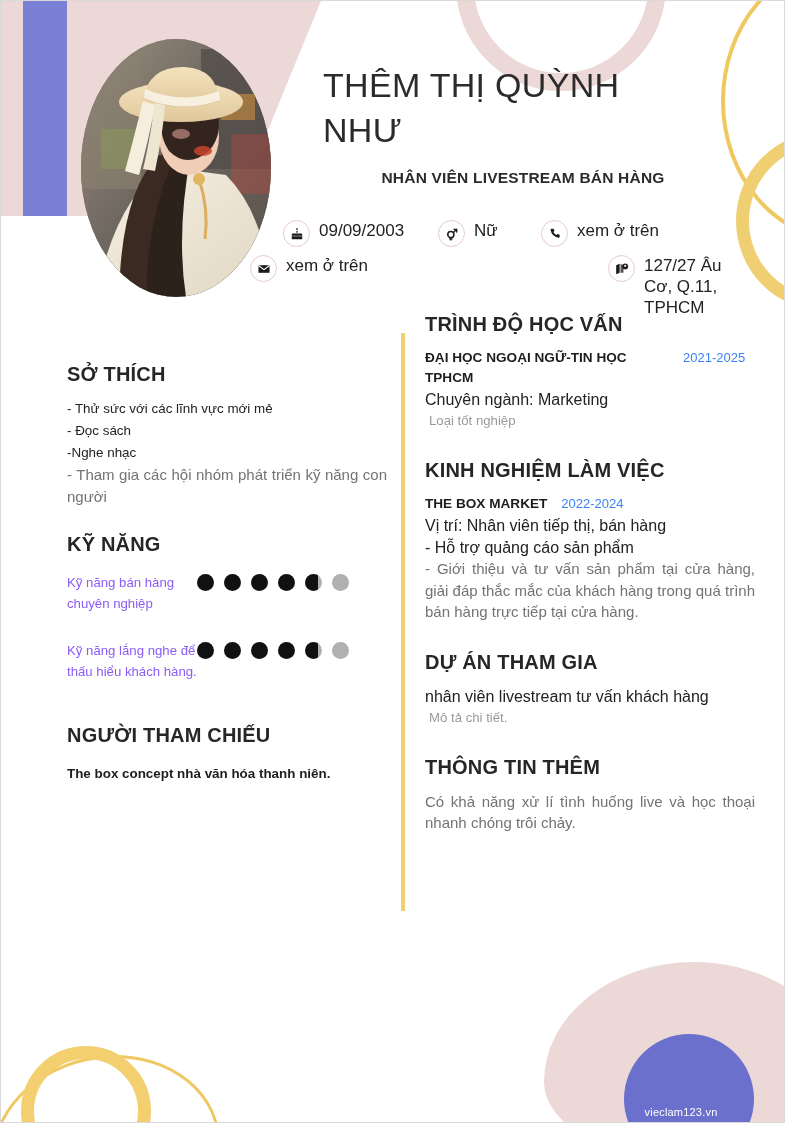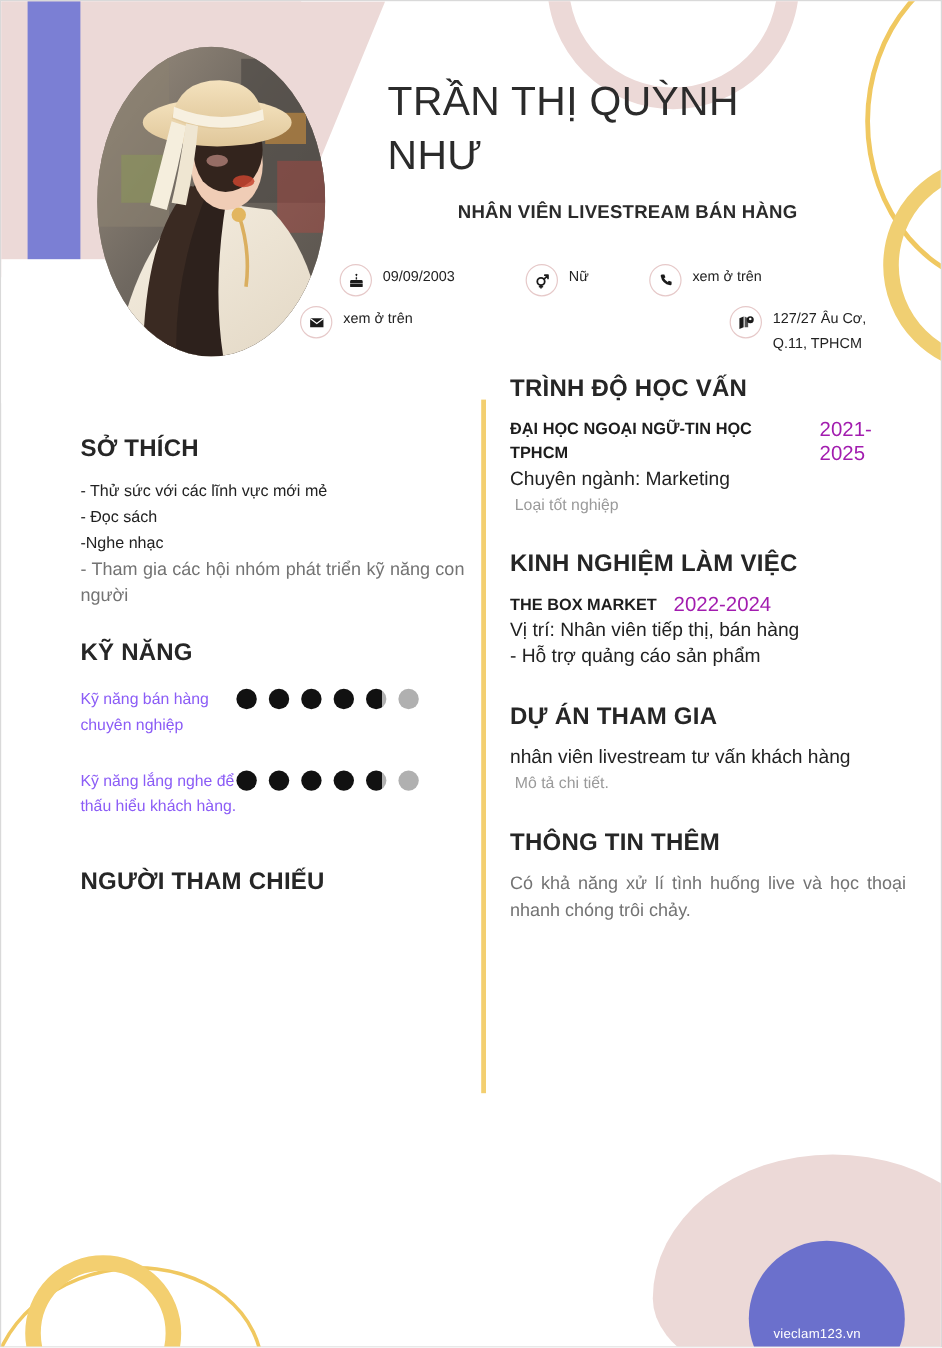--- a/index.html
+++ b/index.html
@@ -41,21 +41,21 @@
       overflow:hidden;background:#8e8277;}
   #photo svg{display:block;width:100%;height:100%;}
 
   
   #name{position:absolute;left:322px;top:62px;width:380px;font-size:34px;line-height:45px;
       font-weight:400;color:#2b2b2b;letter-spacing:.3px;}
   #job-title{position:absolute;left:322px;top:168px;width:400px;text-align:center;
       font-size:15.5px;font-weight:bold;color:#2b2b2b;letter-spacing:.2px;}
 
   
-  .contact{position:absolute;display:flex;align-items:flex-start;gap:9px;font-size:12px;
+  .contact{position:absolute;display:flex;align-items:flex-start;gap:9px;font-size:17px;
       color:#222;line-height:21px;}
   .ic{flex:none;width:25px;height:25px;border-radius:50%;border:1px solid #e6c9c9;
       display:flex;align-items:center;justify-content:center;background:#fff;}
   .ic svg{width:14px;height:14px;fill:#1b1b1b;}
   #c-dob{left:282px;top:219px;}
   #c-gender{left:437px;top:219px;}
   #c-phone{left:540px;top:219px;}
   #c-email{left:249px;top:254px;}
   #c-addr{left:607px;top:254px;max-width:140px;}
   #c-addr .txt{max-width:108px;}
@@ -77,21 +77,21 @@
   .dots{display:flex;gap:10px;padding-top:2px;}
   .dot{width:17px;height:17px;border-radius:50%;background:#b0b0b0;}
   .dot.full{background:#111;}
   .dot.partial{background:linear-gradient(to right,#111 0 76%,#b0b0b0 76% 100%);}
 
   .ref{font-size:13.4px;font-weight:bold;color:#1d1d1d;line-height:21px;margin-top:16px;}
 
   
   .entry-head{display:flex;justify-content:space-between;align-items:flex-start;gap:28px;}
   .entry-title{font-size:13.6px;font-weight:bold;color:#1d1d1d;line-height:20px;flex:1;}
-  .entry-date{font-size:17px;color:#a21caf;line-height:20px;flex:none;text-align:justify;}
+  .entry-date{font-size:13px;color:#3b82f6;line-height:20px;flex:none;text-align:justify;}
   #edu-date{width:72px;}
   #proj-date{width:82px;text-align:justify;}
   .entry-sub{font-size:16px;color:#222;line-height:21px;margin-top:1px;}
   #right-col h2.sec{margin-top:28px;}
   #right-col h2.sec.first{margin-top:0;}
 </style>
 </head>
 <body>
 
 <div id="page">
@@ -143,21 +143,21 @@
       <ellipse cx="100" cy="63" rx="62" ry="20" fill="url(#hatG)"></ellipse>
       <path d="M62 60 q6 -33 42 -32 q32 2 34 34 q-38 14 -76 -2 z" fill="url(#hatG)"></path>
       <path d="M64 50 q38 16 74 2 l1 9 q-38 14 -76 -2 z" fill="#f7f0e0"></path>
       <path d="M62 62 q-10 40 -18 70 l14 4 q10 -36 16 -70 z" fill="#f5eedd"></path>
       <path d="M74 64 q-6 42 -12 66 l12 2 q8 -38 10 -66 z" fill="#efe6d2"></path>
       <path d="M118 140 q10 30 6 60" stroke="#d8a852" stroke-width="3" fill="none" opacity=".9"></path>
       <circle cx="118" cy="140" r="6" fill="#e2b65f"></circle>
     </svg>
   </div>
 
-  <div id="name">TRẦN THỊ QUỲNH NHƯ</div>
+  <div id="name">THÊM THỊ QUỲNH NHƯ</div>
   <div id="job-title">NHÂN VIÊN LIVESTREAM BÁN HÀNG</div>
 
   <div class="contact" id="c-dob">
     <span class="ic">
       <svg viewBox="0 0 24 24">
           <path d="M12 2a1.4 1.4 0 0 1 1.2 2.1L12 6l-1.2-1.9A1.4 1.4 0 0 1 12 2zm-1 5h2v3h-2V7zM5 11h14a2 2 0 0 1 2 2v2H3v-2a2 2 0 0 1 2-2zM3 16h18v4a1 1 0 0 1-1 1H4a1 1 0 0 1-1-1v-4z"></path>
         </svg>
     </span>
     <span class="txt">09/09/2003</span>
   </div>
@@ -233,38 +233,40 @@
         <span class="dot full"></span>
         <span class="dot full"></span>
         <span class="dot full"></span>
         <span class="dot full"></span>
         <span class="dot partial"></span>
         <span class="dot"></span>
       </div>
     </div>
 
     <h2 class="sec" style="margin-top:42px">NGƯỜI THAM CHIẾU</h2>
+    <div class="ref">The box concept nhà văn hóa thanh niên.</div>
   </div>
 
   <div id="right-col">
     <h2 class="sec first">TRÌNH ĐỘ HỌC VẤN</h2>
     <div class="entry-head">
       <div class="entry-title">ĐẠI HỌC NGOẠI NGỮ-TIN HỌC TPHCM</div>
       <div class="entry-date" id="edu-date">2021-2025</div>
     </div>
     <div class="entry-sub">Chuyên ngành: Marketing</div>
     <div class="placeholder">Loại tốt nghiệp</div>
 
     <h2 class="sec">KINH NGHIỆM LÀM VIỆC</h2>
     <div class="entry-head" style="justify-content:flex-start;gap:14px">
       <div class="entry-title" style="flex:none">THE BOX MARKET</div>
       <div class="entry-date" style="text-align:left">2022-2024</div>
     </div>
     <div class="entry-sub">Vị trí: Nhân viên tiếp thị, bán hàng</div>
     <div class="entry-sub">- Hỗ trợ quảng cáo sản phẩm</div>
+    <div class="body-txt">- Giới thiệu và tư vấn sản phẩm tại cửa hàng, giải đáp thắc mắc của khách hàng trong quá trình bán hàng trực tiếp tại cửa hàng.</div>
 
     <h2 class="sec">DỰ ÁN THAM GIA</h2>
     <div class="entry-sub">nhân viên livestream tư vấn khách hàng</div>
     <div class="placeholder">Mô tả chi tiết.</div>
 
     <h2 class="sec">THÔNG TIN THÊM</h2>
     <div class="body-txt">Có khả năng xử lí tình huống live và học thoại nhanh chóng trôi chảy.</div>
   </div>
 
 </div>

